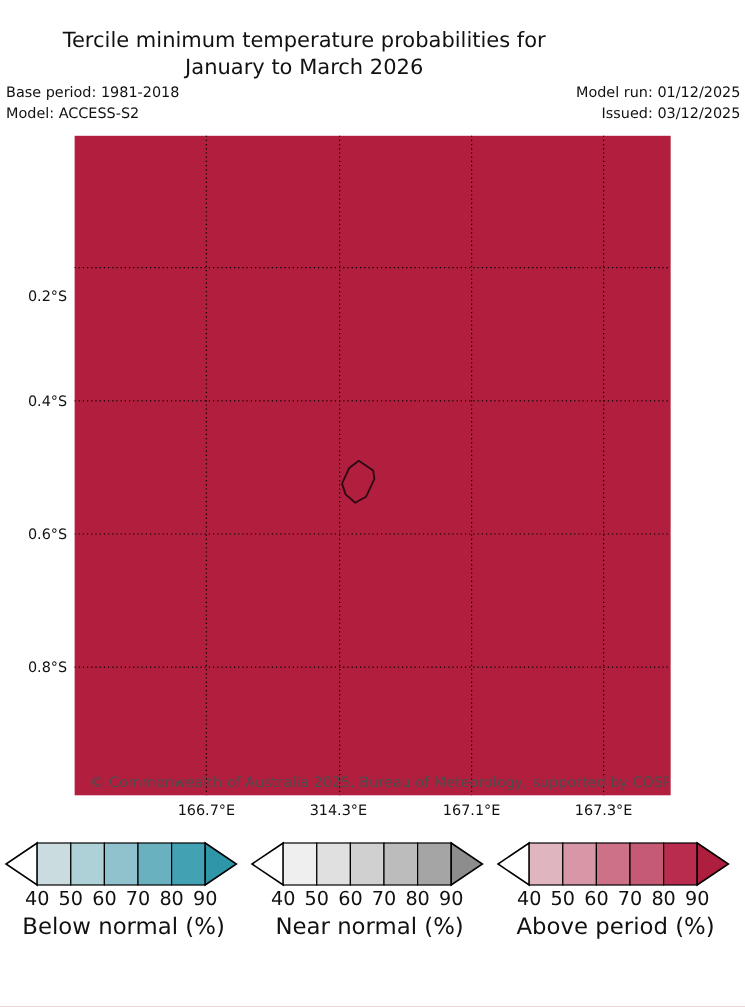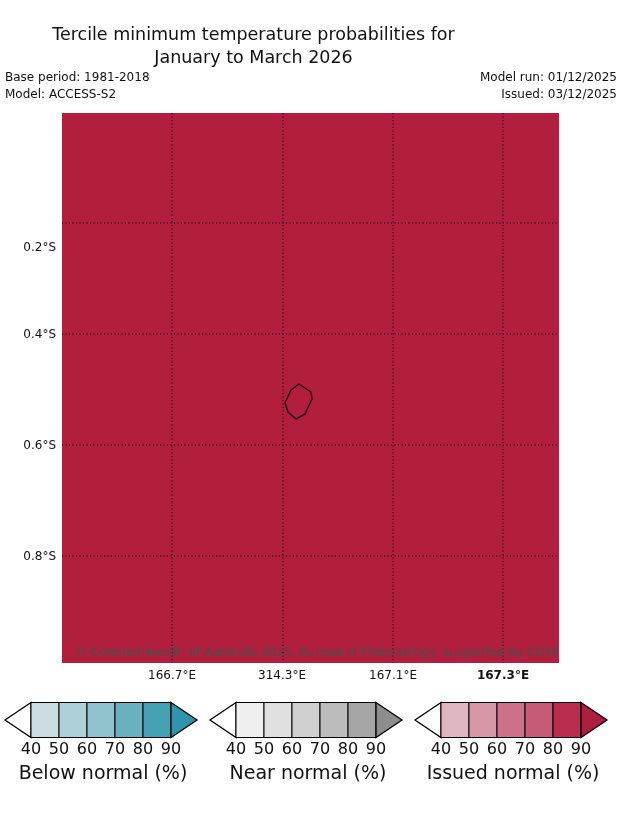--- a/index.html
+++ b/index.html
@@ -56,21 +56,21 @@
 </div>
 
 <div class="abs ytick" style="top:215px;margin-top:24px;">0.2°S</div>
 <div class="abs ytick" style="top:326px;">0.4°S</div>
 <div class="abs ytick" style="top:437px;">0.6°S</div>
 <div class="abs ytick" style="top:548px;">0.8°S</div>
 
 <div class="abs xtick" style="left:132px;">166.7°E</div>
 <div class="abs xtick" style="left:242px;">314.3°E</div>
 <div class="abs xtick" style="left:353px;">167.1°E</div>
-<div class="abs xtick" style="left:463px;font-weight:bold;">167.3°E</div>
+<div class="abs xtick" style="left:463px;">167.3°E</div>
 
 <div class="abs legend-group" style="left:3px;">
   <svg width="200" height="38" viewBox="0 0 200 38">
     <polygon points="28,1.5 2,19 28,36.5" stroke="#000" stroke-width="1.3" fill="#ffffff"></polygon>
     <rect x="28" y="1.5" width="28" height="35" stroke="#000" stroke-width="1" fill="#cbdce1"></rect>
     <rect x="56" y="1.5" width="28" height="35" stroke="#000" stroke-width="1" fill="#aed0d7"></rect>
     <rect x="84" y="1.5" width="28" height="35" stroke="#000" stroke-width="1" fill="#8fc2cc"></rect>
     <rect x="112" y="1.5" width="28" height="35" stroke="#000" stroke-width="1" fill="#69b1bf"></rect>
     <rect x="140" y="1.5" width="28" height="35" stroke="#000" stroke-width="1" fill="#42a1b2"></rect>
     <polygon points="168,1.5 194,19 168,36.5" stroke="#000" stroke-width="1.3" fill="#2f96a9"></polygon>
@@ -118,14 +118,14 @@
     <polygon points="168,1.5 194,19 168,36.5" stroke="#000" stroke-width="1.3" fill="#ae1e3e"></polygon>
   </svg>
   <div class="lg-ticks">
     <span class="k0">40</span>
     <span class="k1">50</span>
     <span class="k2">60</span>
     <span class="k3">70</span>
     <span class="k4">80</span>
     <span class="k5">90</span>
   </div>
-  <div class="lg-label">Issued normal (%)</div>
+  <div class="lg-label">Above period (%)</div>
 </div>
 
 </body></html>

